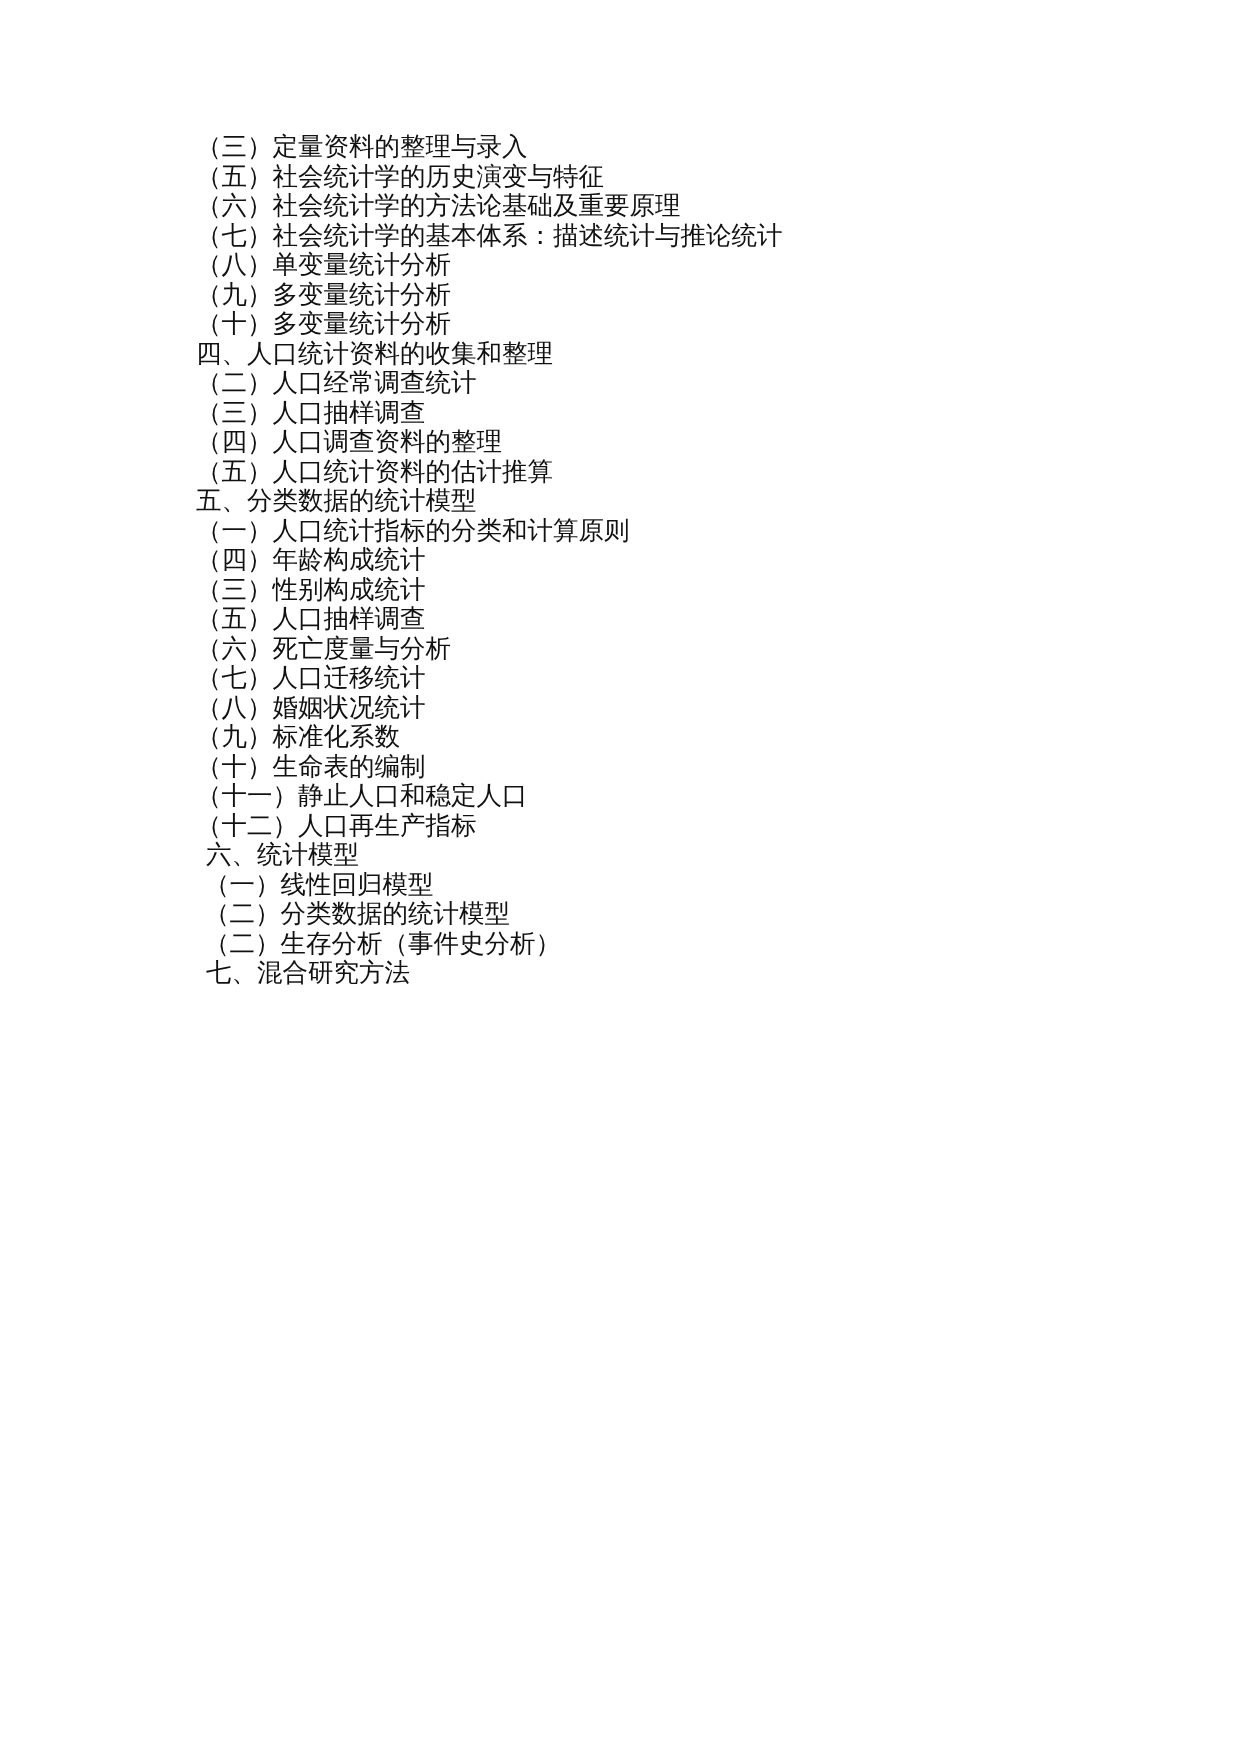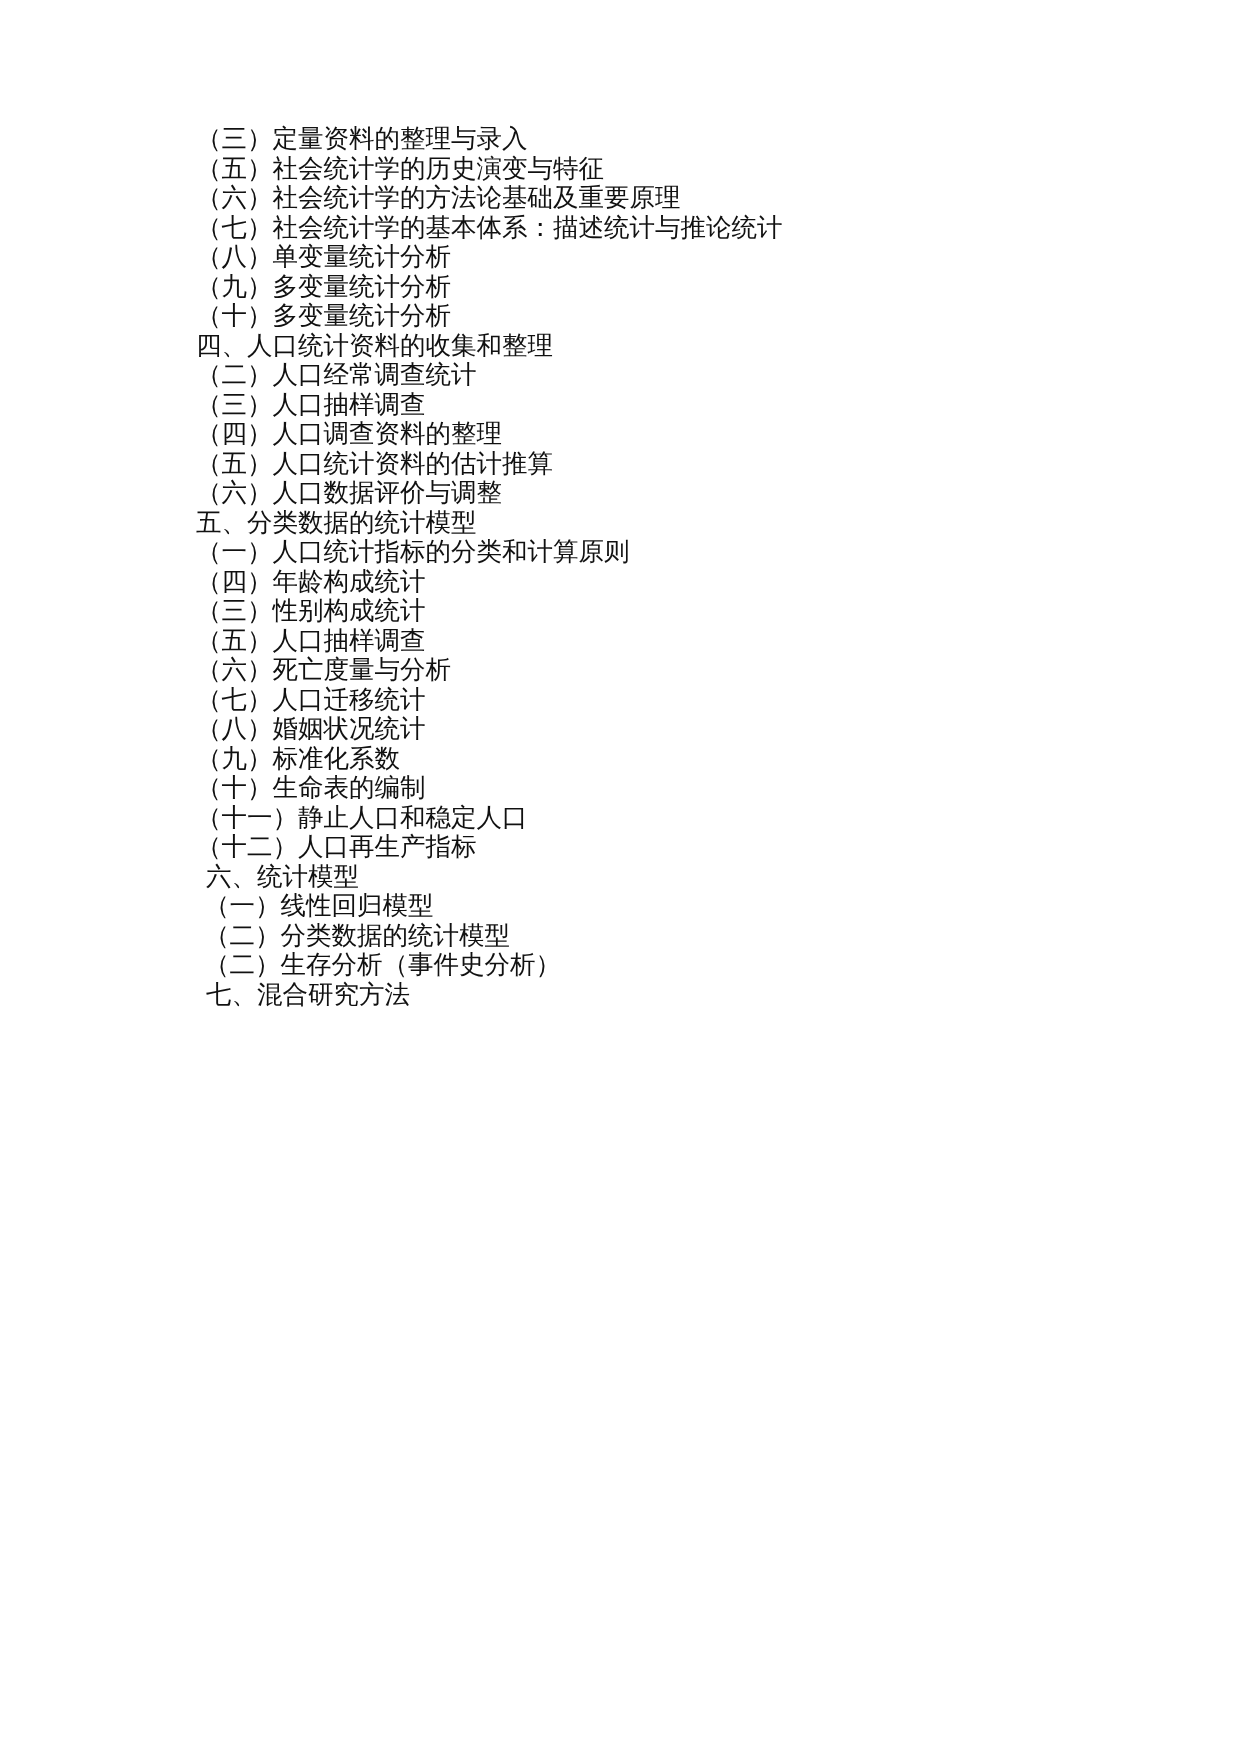--- a/index.html
+++ b/index.html
@@ -13,21 +13,21 @@
     height: 1754px;
     background: #ffffff;
     box-sizing: border-box;
     font-family: "DejaVu Serif", "Liberation Serif", serif;
     color: #000000;
     overflow: hidden;
   }
   .content {
     position: absolute;
     left: 196px;
-    top: 124px;
+    top: 132px;
     width: 860px;
   }
   .line {
     font-size: 25.5px;
     line-height: 29.5px;
     white-space: pre;
     letter-spacing: 0px;
     color: #111111;
   }
   
@@ -54,21 +54,20 @@
       <div class="line lvl2">（六）社会统计学的方法论基础及重要原理</div>
       <div class="line lvl2">（七）社会统计学的基本体系：描述统计与推论统计</div>
       <div class="line lvl2">（八）单变量统计分析</div>
       <div class="line lvl2">（九）多变量统计分析</div>
       <div class="line lvl2">（十）多变量统计分析</div>
       <div class="line lvl1">四、人口统计资料的收集和整理</div>
       <div class="line lvl2">（二）人口经常调查统计</div>
       <div class="line lvl2">（三）人口抽样调查</div>
       <div class="line lvl2">（四）人口调查资料的整理</div>
       <div class="line lvl2">（五）人口统计资料的估计推算</div>
-      <div class="line lvl2">（六）人口数据评价与调整</div>
       <div class="line lvl1">五、分类数据的统计模型</div>
       <div class="line lvl2">（一）人口统计指标的分类和计算原则</div>
       <div class="line lvl2">（四）年龄构成统计</div>
       <div class="line lvl2">（三）性别构成统计</div>
       <div class="line lvl2">（五）人口抽样调查</div>
       <div class="line lvl2">（六）死亡度量与分析</div>
       <div class="line lvl2">（七）人口迁移统计</div>
       <div class="line lvl2">（八）婚姻状况统计</div>
       <div class="line lvl2">（九）标准化系数</div>
       <div class="line lvl2">（十）生命表的编制</div>

